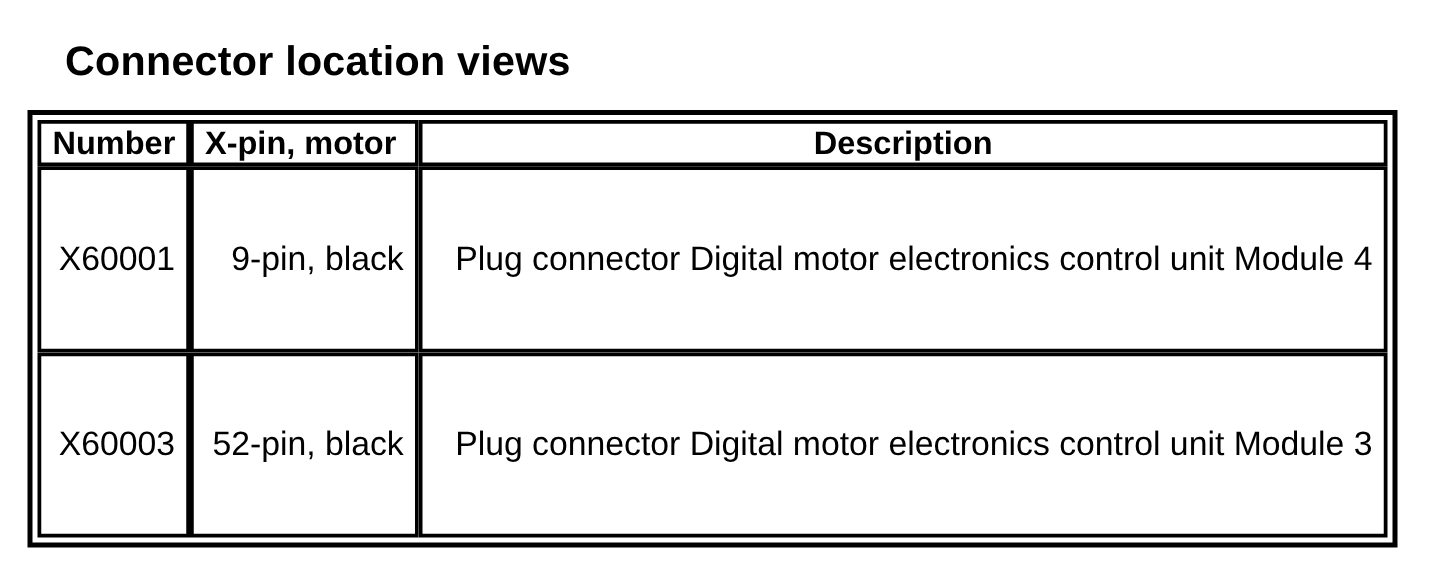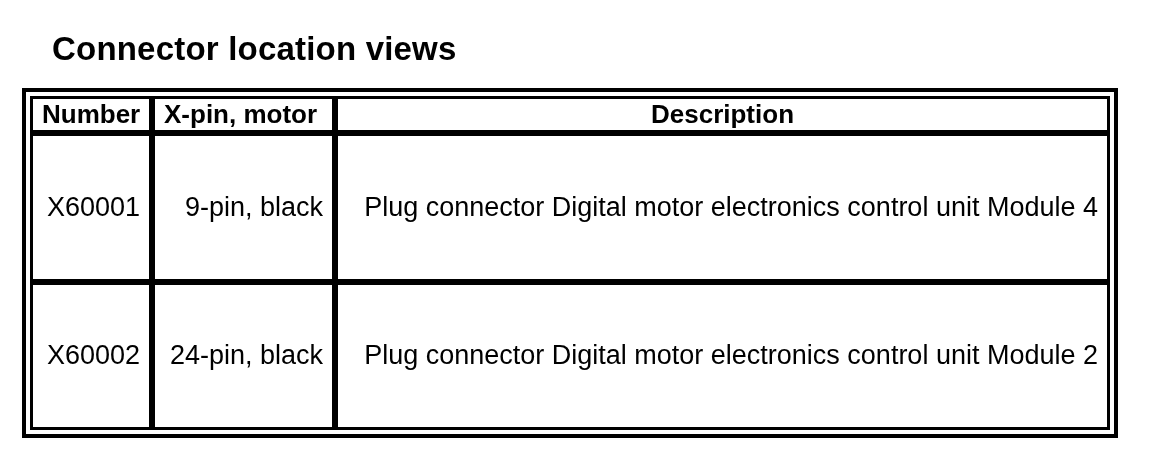--- a/index.html
+++ b/index.html
@@ -88,19 +88,19 @@
         <th class="col-description">Description</th>
       </tr>
     </thead>
     <tbody>
       <tr>
         <td>X60001</td>
         <td>9-pin, black</td>
         <td>Plug connector Digital motor electronics control unit Module 4</td>
       </tr>
       <tr>
-        <td>X60002</td>
-        <td>24-pin, black</td>
-        <td>Plug connector Digital motor electronics control unit Module 2</td>
+        <td>X60003</td>
+        <td>52-pin, black</td>
+        <td>Plug connector Digital motor electronics control unit Module 3</td>
       </tr>
     </tbody>
   </table>
 </div>
 
 </body></html>

